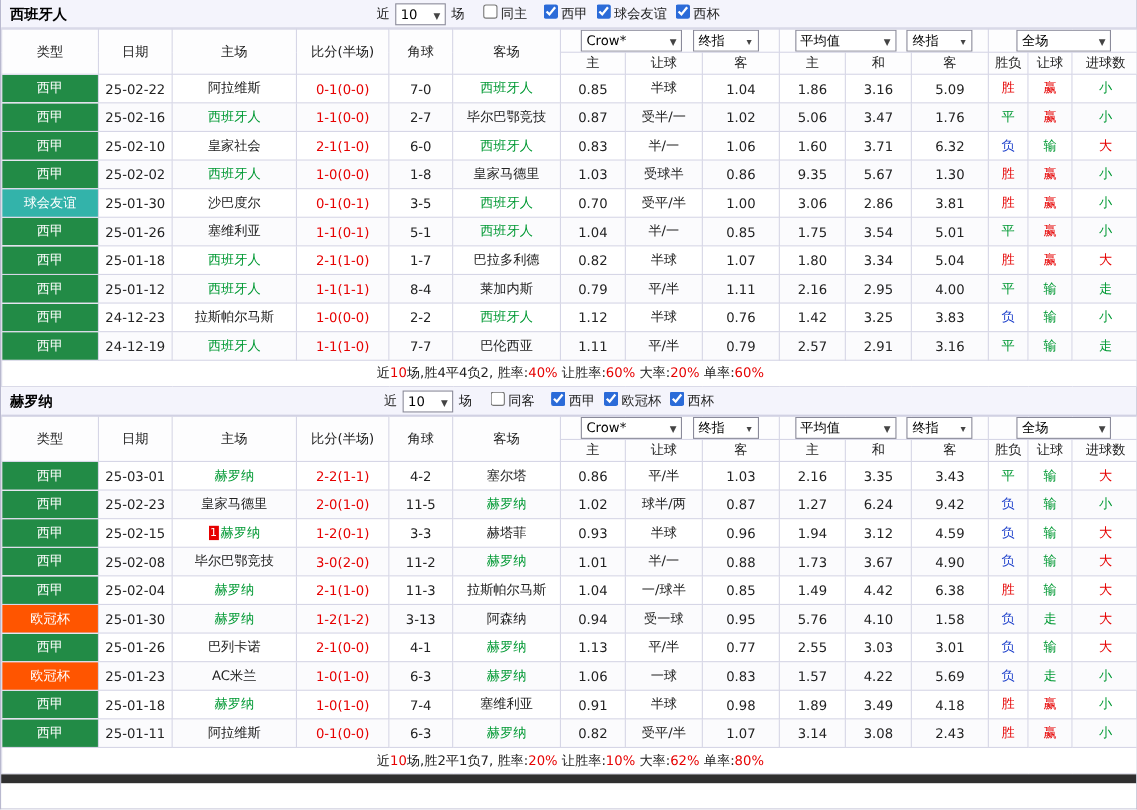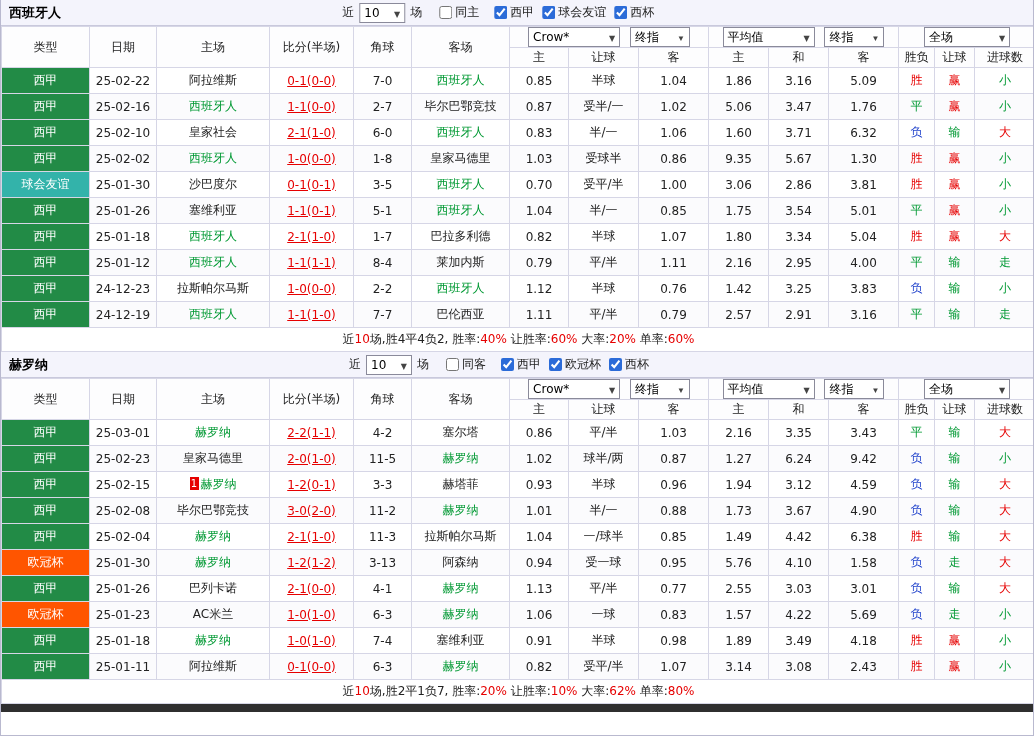--- a/index.html
+++ b/index.html
@@ -40,21 +40,21 @@
   
   .section-header {
     height:26px; background:#f4f4fc; position:relative;
     display:flex; align-items:center; border-bottom:1px solid #c9c9dc;
   }
   .team-name { font-size:13px; font-weight:bold; color:#000; padding-left:8px; }
   .filters {
     position:absolute; left:50%; top:0; bottom:0; transform:translateX(-56%);
     display:flex; align-items:center; gap:5px; white-space:nowrap;
   }
-  .chk { display:inline-flex; align-items:center; gap:3px; cursor:pointer; }
+  .chk { display:inline-flex; gap:3px; cursor:pointer; }
   .chk input { width:13px; height:13px; accent-color:#2b6bd8; cursor:pointer; }
   .chk-same { margin-left:12px; }
   .league-filters { display:inline-flex; align-items:center; gap:8px; margin-left:10px; }
 
   
   .sel {
     display:inline-flex; align-items:center; justify-content:space-between;
     height:20px; border:1px solid #8a8a9a; background:#fff; color:#000;
     padding:0 4px; font-size:12px; cursor:pointer; vertical-align:middle;
   }
@@ -67,21 +67,21 @@
   
   table { width:1034px; border-collapse:collapse; table-layout:fixed; background:#fff; }
   td {
     border:1px solid #d6d6e6; text-align:center; white-space:nowrap; overflow:hidden;
     font-size:12px; color:#222; height:26px; padding:0 1px;
   }
   thead td { height:20px; background:#fdfdfe; }
   tbody tr:nth-child(even) td { background:#fbfbfd; }
   .type-cell { color:#fff; }
   .focus { color:#009933; }
-  .score { color:#e60000;text-decoration:underline; }
+  .score { color:#e60000; }
   .c-red { color:#e60000; }
   .c-green { color:#009933; }
   .c-blue { color:#2244cc; }
   .c-k { color:#222; }
   .c-r { color:#e60000; }
   .badge {
     display:inline-block; background:#e60000; color:#fff; font-size:10px;
     line-height:13px; min-width:9px; padding:0 1px; margin-right:2px; vertical-align:1px;
   }
   tfoot td.summary { height:24px; background:#fff; font-size:12px; }

